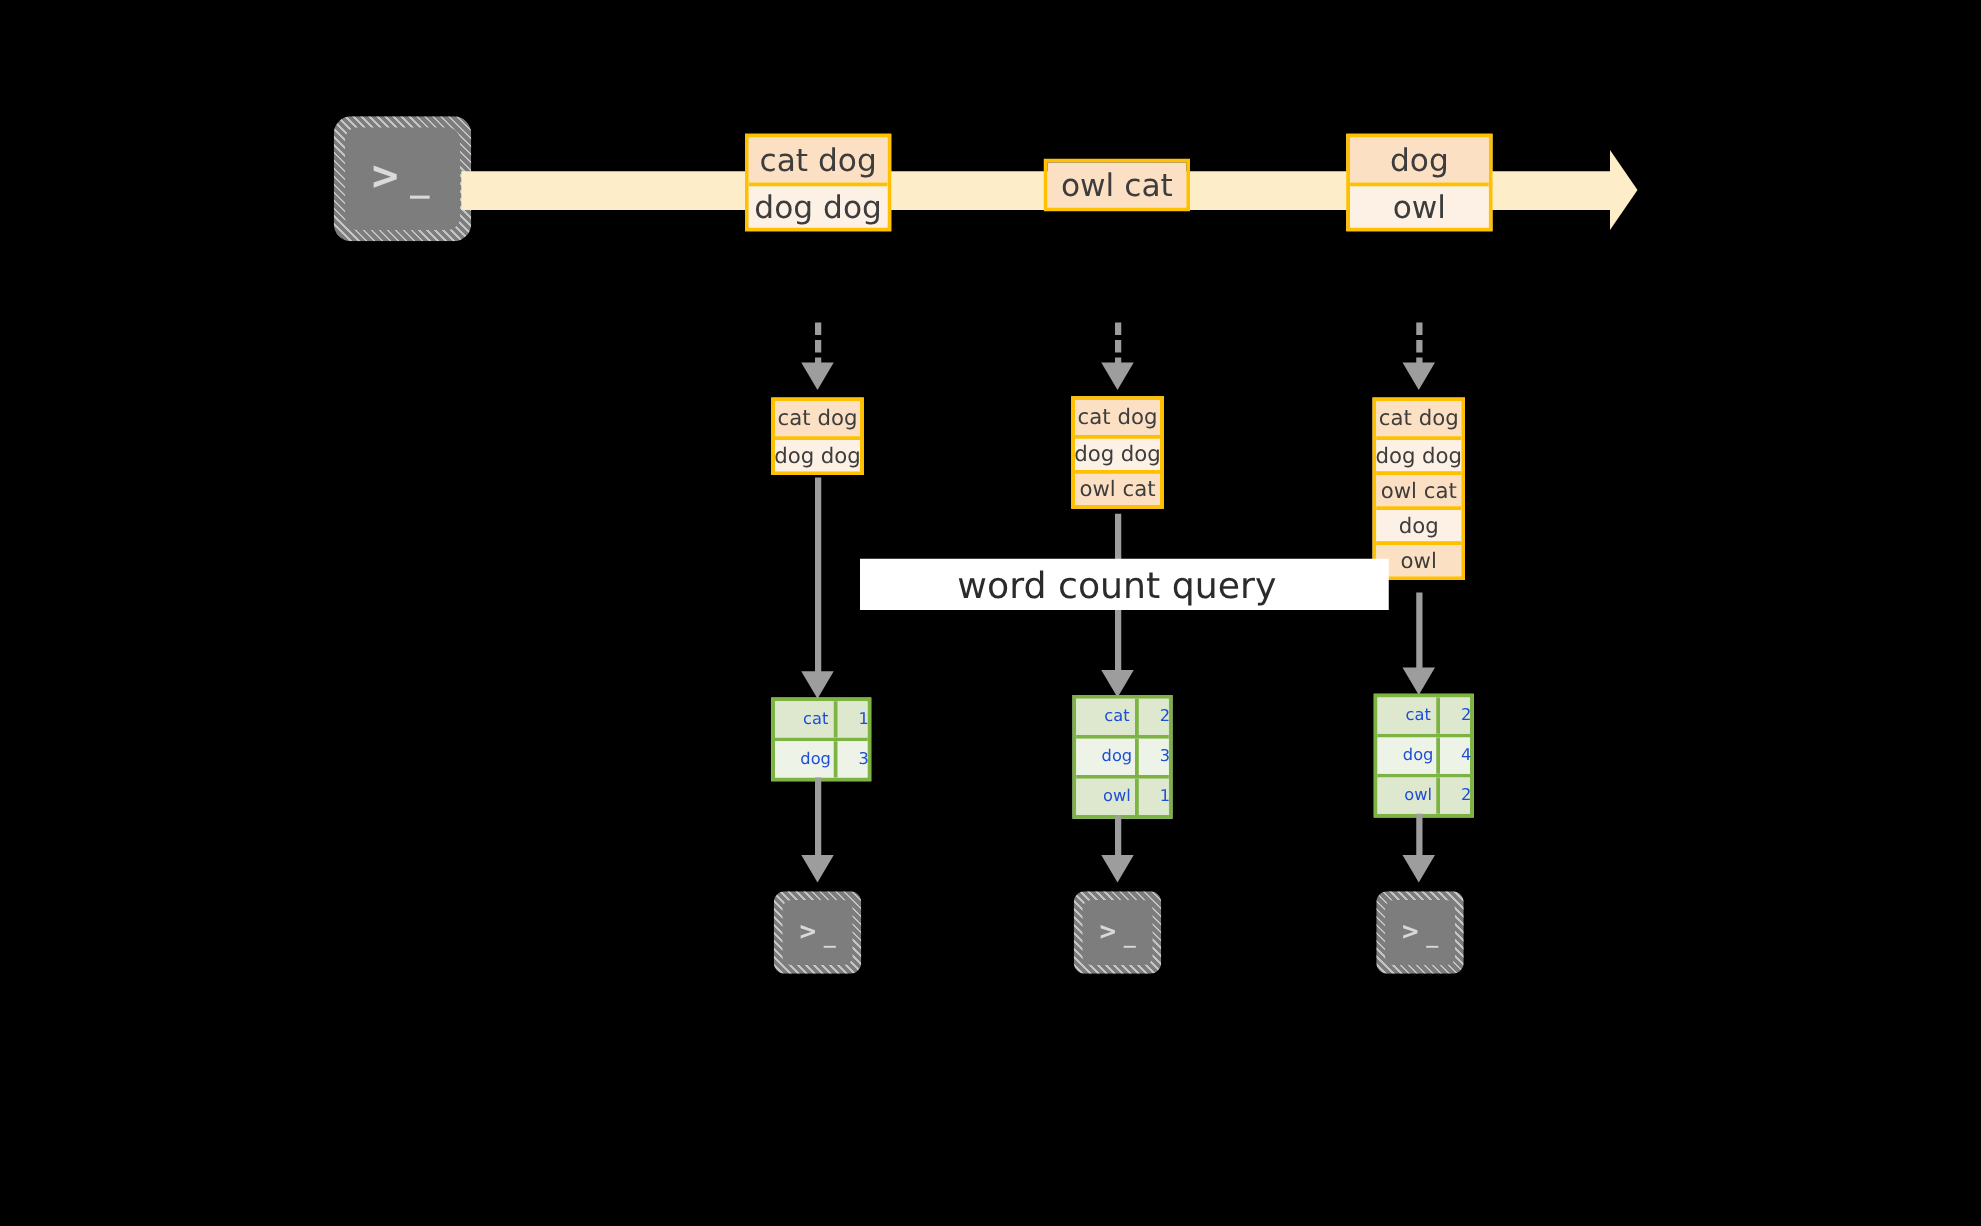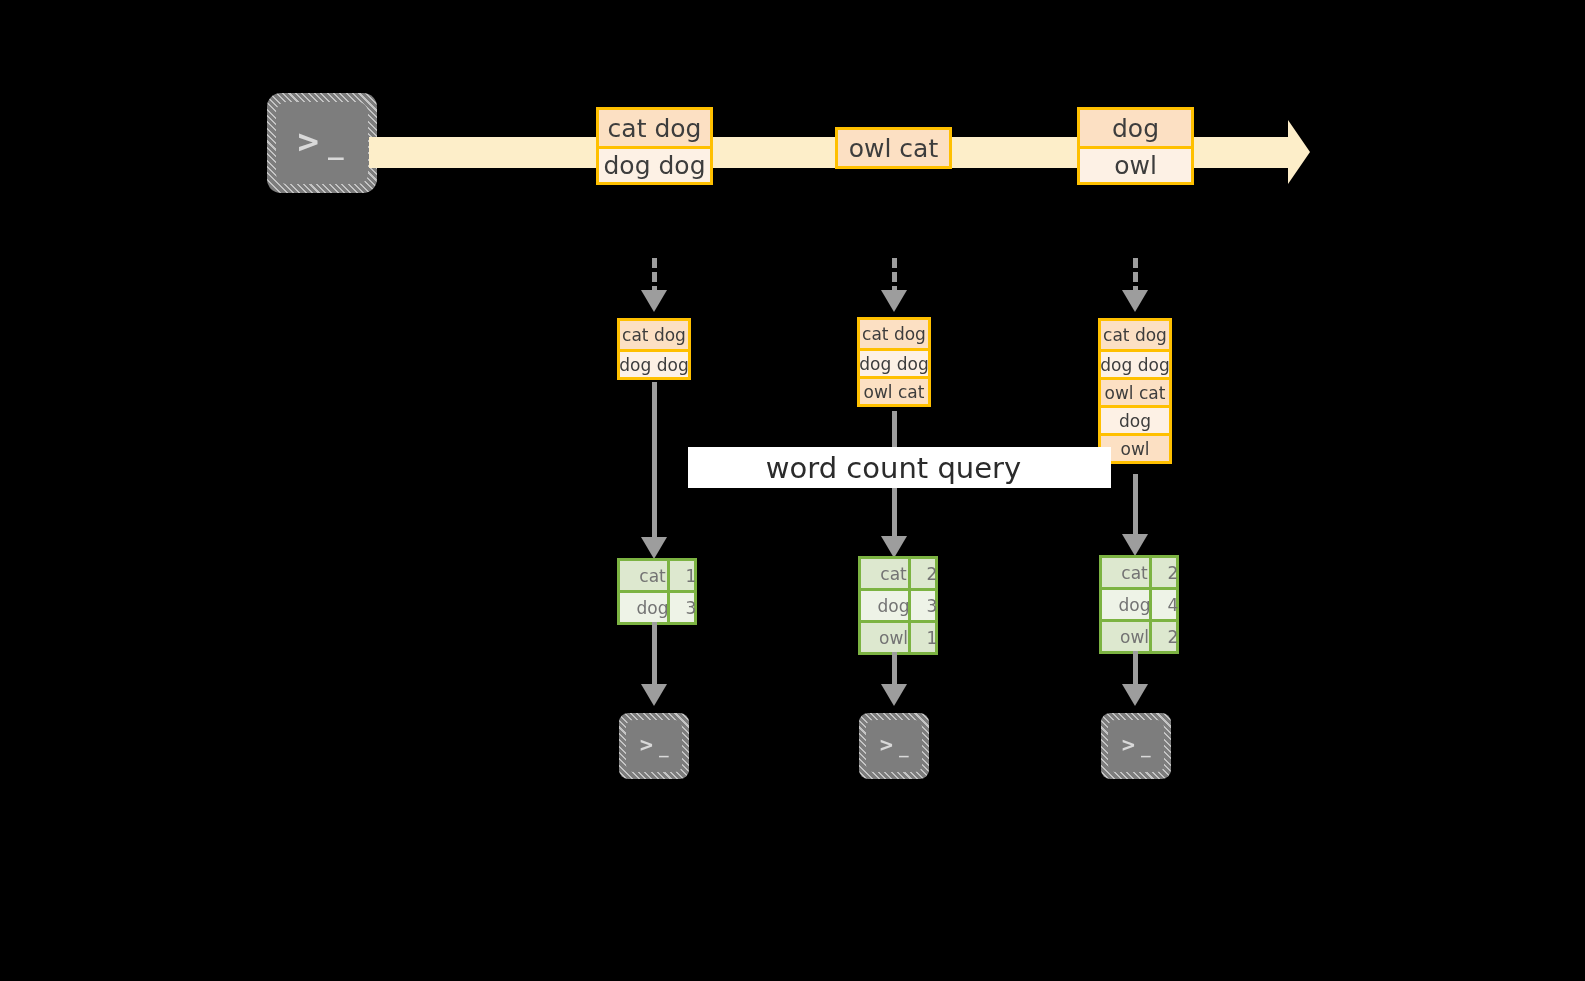--- a/index.html
+++ b/index.html
@@ -113,22 +113,22 @@
   .gtable .trow {
     display: flex;
     height: 29px;
   }
   .gtable .trow + .trow { border-top: 3px solid #7cb342; }
   .gtable .tc {
     box-sizing: border-box;
     display: flex;
     align-items: center;
     justify-content: center;
-    font-size: 17px;
-    color: #737373;
+    font-size: 13px;
+    color: #1d4ed8;
     white-space: nowrap;
     padding-left: 18px;
   }
   .gtable .tc.key { width: 47px; }
   .gtable .tc.val { width: 27px; border-left: 3px solid #7cb342; }
   .gtable .trow.dark  .tc { background: #dde8cf; }
   .gtable .trow.light .tc { background: #eef3e7; }
 
   
   .conn {

